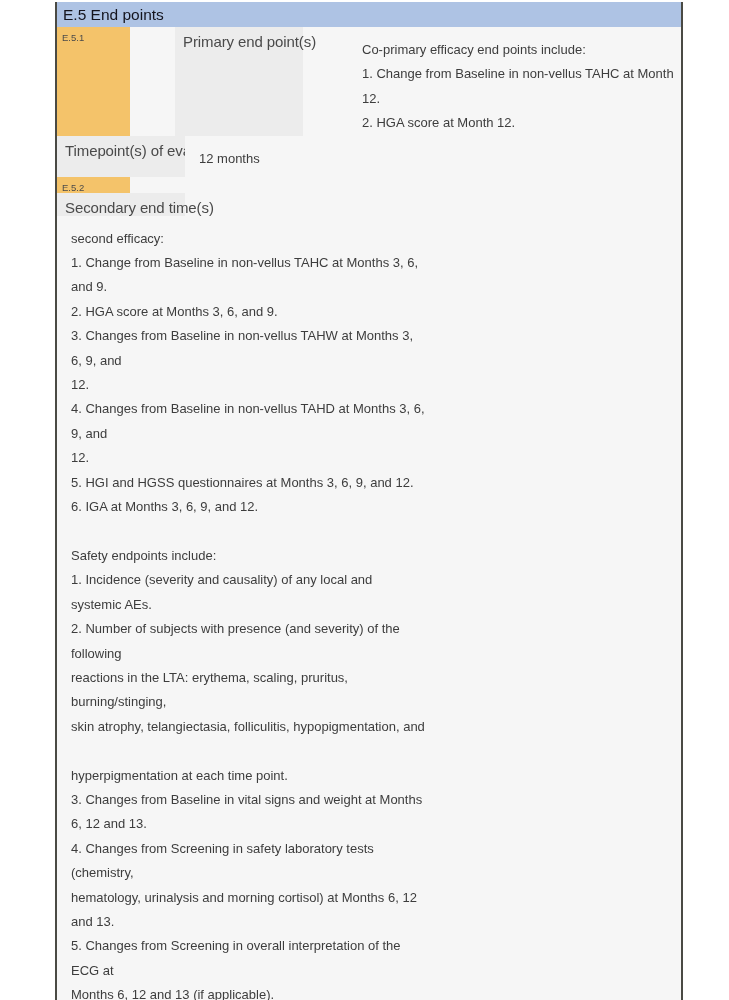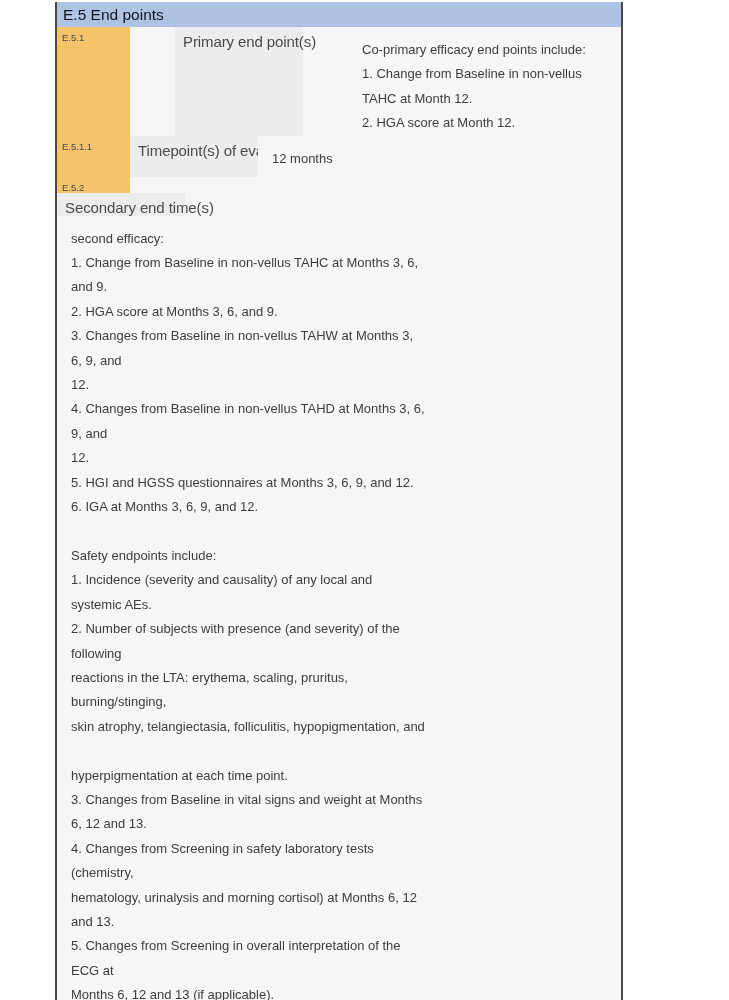--- a/index.html
+++ b/index.html
@@ -14,21 +14,21 @@
   .page {
     position: relative;
     width: 729px;
     height: 1000px;
     background: var(--page-bg, #fff);
   }
   .endpoints-table {
     position: absolute;
     left: 55px;
     top: 2px;
-    width: 568px;
+    width: 628px;
     height: 998px;
     box-sizing: border-box;
     border-left: 2px solid var(--border, #4a4a44);
     border-right: 2px solid var(--border, #4a4a44);
     background: var(--value-bg, #f6f6f6);
     overflow: hidden;
   }
   .table-header {
     height: 25px;
     background: var(--header-bg, #aec3e4);
@@ -89,21 +89,20 @@
     <div class="rows" id="rows">
   <div class="row">
     <div class="cell code">E.5.1</div>
     <div class="cell label">Primary end point(s)</div>
     <div class="cell value">Co-primary efficacy end points include:
 1. Change from Baseline in non-vellus TAHC at Month 12.
 2. HGA score at Month 12.</div>
   </div>
 
   <div class="row">
-    <div class="cell code">E.5.1.1</div>
     <div class="cell label">Timepoint(s) of evaluation of this end point</div>
     <div class="cell value">12 months</div>
   </div>
 
   <div class="row">
     <div class="cell code">E.5.2</div>
     <div class="cell label">Secondary end time(s)</div>
     <div class="cell value">second efficacy:
 1. Change from Baseline in non-vellus TAHC at Months 3, 6,
 and 9.

